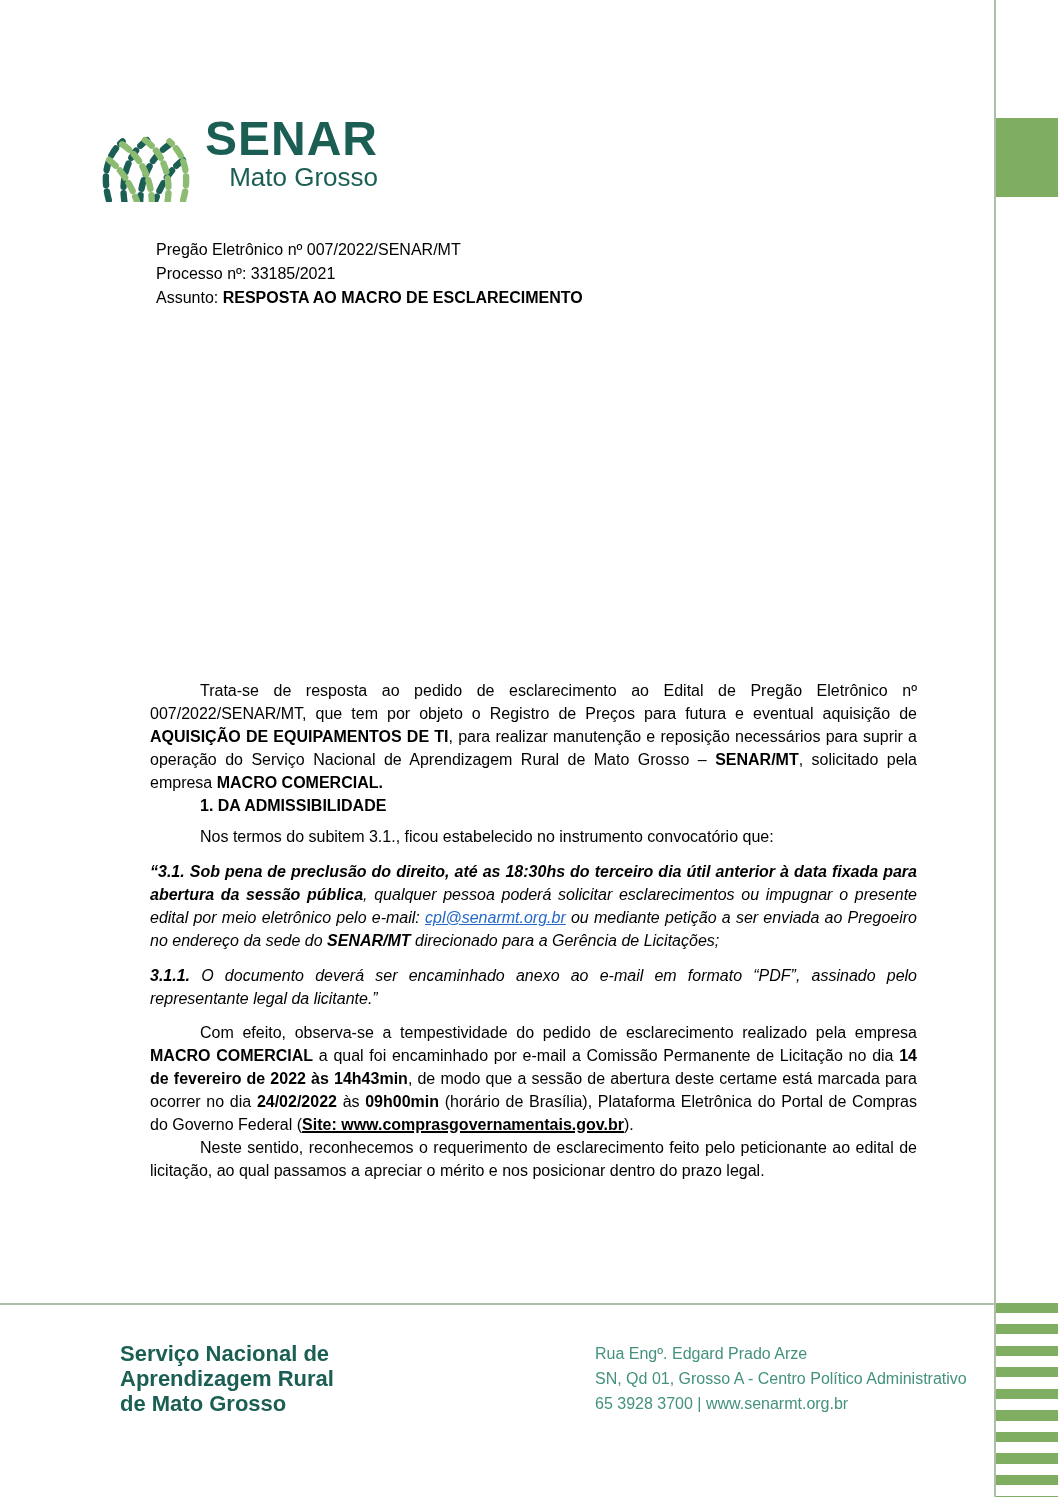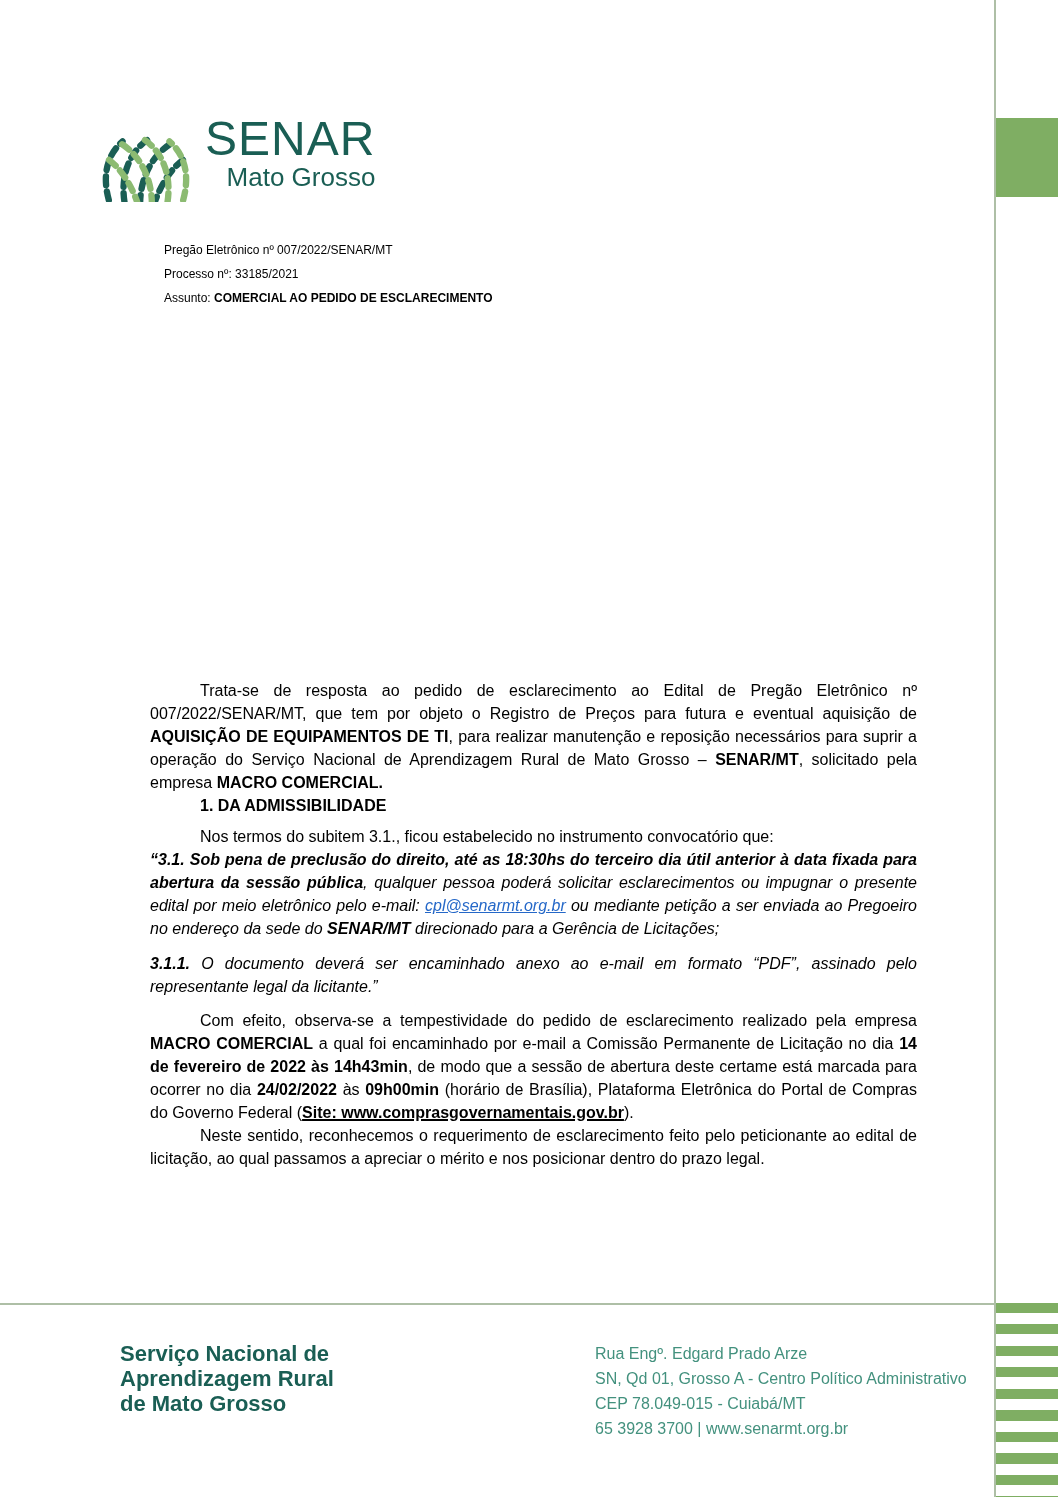--- a/index.html
+++ b/index.html
@@ -28,33 +28,33 @@
   .green-block{position:absolute;left:996px;top:118px;width:62px;height:79px;background:var(--green);}
   .stripes{
     position:absolute;left:996px;top:1303px;width:62px;height:194px;
     background:repeating-linear-gradient(to bottom, var(--green) 0px, var(--green) 10px, transparent 10px, transparent 21.5px);
   }
   
   .logo{position:absolute;left:97px;top:112px;display:flex;align-items:flex-start;}
   .logo-icon{width:98px;height:90px;display:block;}
   .logo-text{margin-left:10px;padding-top:4px;}
   .logo-title{
-    font-size:48px;font-weight:normal;color:var(--teal);
+    font-size:48px;font-weight:bold;color:var(--teal);
     letter-spacing:1px;line-height:46px;
   }
   .logo-subtitle{font-size:26px;color:var(--teal);line-height:28px;margin-top:1px;text-align:right;}
   
-  .doc-header{position:absolute;left:164px;top:238px;width:767px;font-size:12px;line-height:24px;}
+  .doc-header{position:absolute;left:156px;top:238px;width:767px;font-size:16px;line-height:24px;}
   
   .doc-body{position:absolute;left:150px;top:679px;width:767px;font-size:16px;line-height:23px;}
   .doc-body p{text-align:justify;}
   .indent{text-indent:50px;}
   .p-intro{margin-bottom:0;}
   .section-heading{margin-left:50px;font-weight:bold;text-align:left;margin-bottom:8px;}
-  .p-nos{margin-left:50px;text-align:left;}
+  .p-nos{margin-left:50px;text-align:left;margin-bottom:12px;}
   .quote{font-style:italic;}
   .quote-31{margin-bottom:12px;}
   .quote-311{margin-bottom:11px;}
   .p-com{margin-bottom:0;}
   b.u{ text-decoration:underline; text-decoration-thickness:2px; }
   a.email{color:var(--link-blue);text-decoration:underline;cursor:pointer;}
   
   .footer-left{
     position:absolute;left:120px;top:1341px;
     font-size:22px;font-weight:bold;color:var(--teal);line-height:25px;
@@ -91,21 +91,21 @@
     </svg>
     <div class="logo-text">
       <div class="logo-title">SENAR</div>
       <div class="logo-subtitle">Mato Grosso</div>
     </div>
   </div>
 
   <div class="doc-header">
     <div>Pregão Eletrônico nº 007/2022/SENAR/MT</div>
     <div>Processo nº: 33185/2021</div>
-    <div><span>Assunto: </span><b>COMERCIAL AO PEDIDO DE ESCLARECIMENTO</b></div>
+    <div><span>Assunto: </span><b>RESPOSTA AO MACRO DE ESCLARECIMENTO</b></div>
   </div>
 
   <div class="doc-body">
 
     <p class="indent p-intro"><span>Trata-se de resposta ao pedido de esclarecimento ao Edital de Pregão Eletrônico nº 007/2022/SENAR/MT, que tem por objeto o Registro de Preços para futura e eventual aquisição de </span><b>AQUISIÇÃO DE EQUIPAMENTOS DE TI</b><span>, para realizar manutenção e reposição necessários para suprir a operação do Serviço Nacional de Aprendizagem Rural de Mato Grosso – </span><b>SENAR/MT</b><span>, solicitado pela empresa </span><b>MACRO COMERCIAL.</b></p>
 
     <p class="section-heading">1. DA ADMISSIBILIDADE</p>
 
     <p class="p-nos">Nos termos do subitem 3.1., ficou estabelecido no instrumento convocatório que:</p>
 
@@ -120,17 +120,16 @@
   </div>
 
   <div class="footer-left">
     <div>Serviço Nacional de</div>
     <div>Aprendizagem Rural</div>
     <div>de Mato Grosso</div>
   </div>
   <div class="footer-right">
     <div>Rua Engº. Edgard Prado Arze</div>
     <div>SN, Qd 01, Grosso A - Centro Político Administrativo</div>
-    <div>CEP 78.049-015 - Cuiabá/MT</div>
     <div>65 3928 3700 | www.senarmt.org.br</div>
   </div>
 
 </div>
 
 </body></html>

